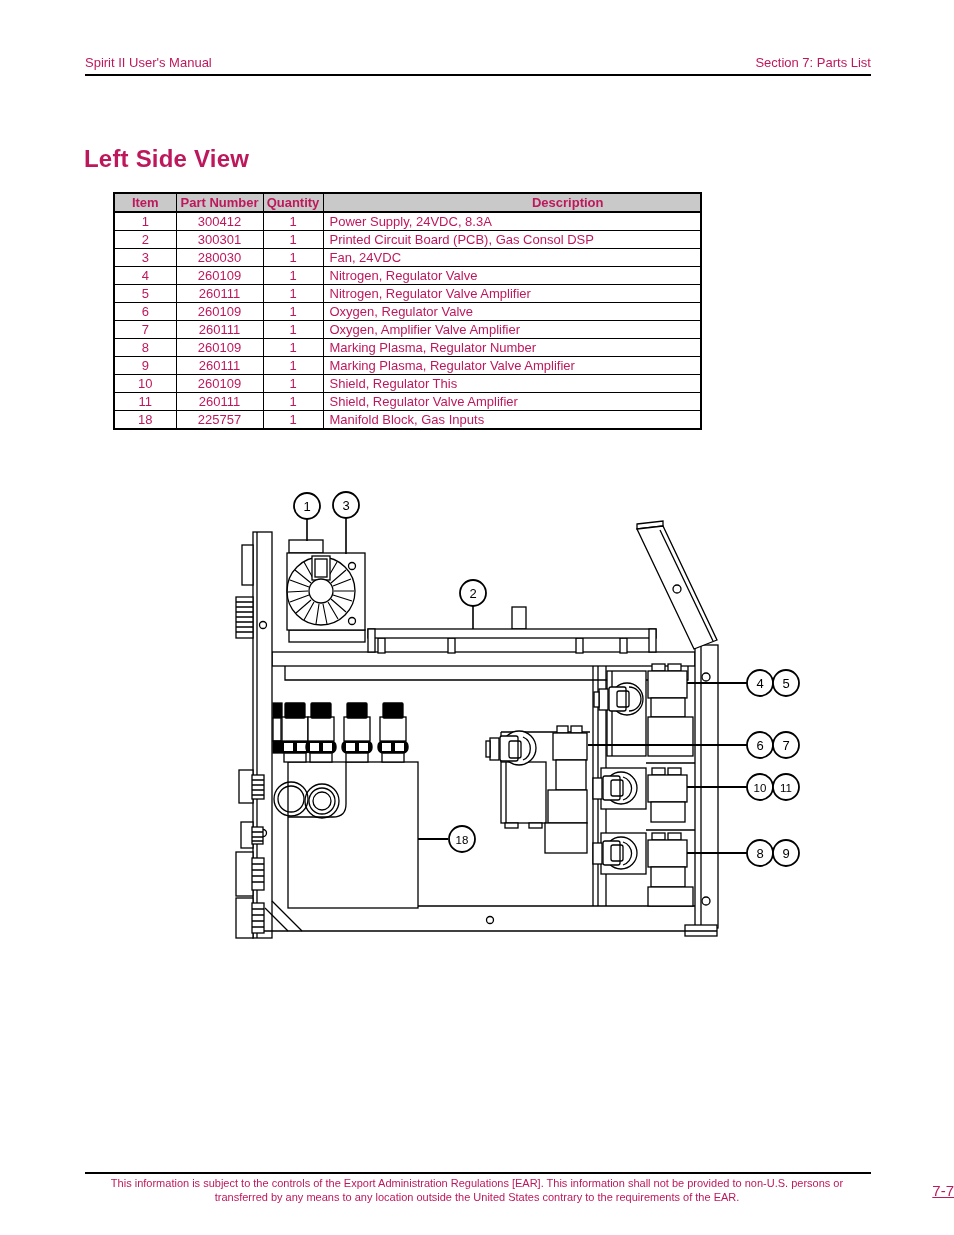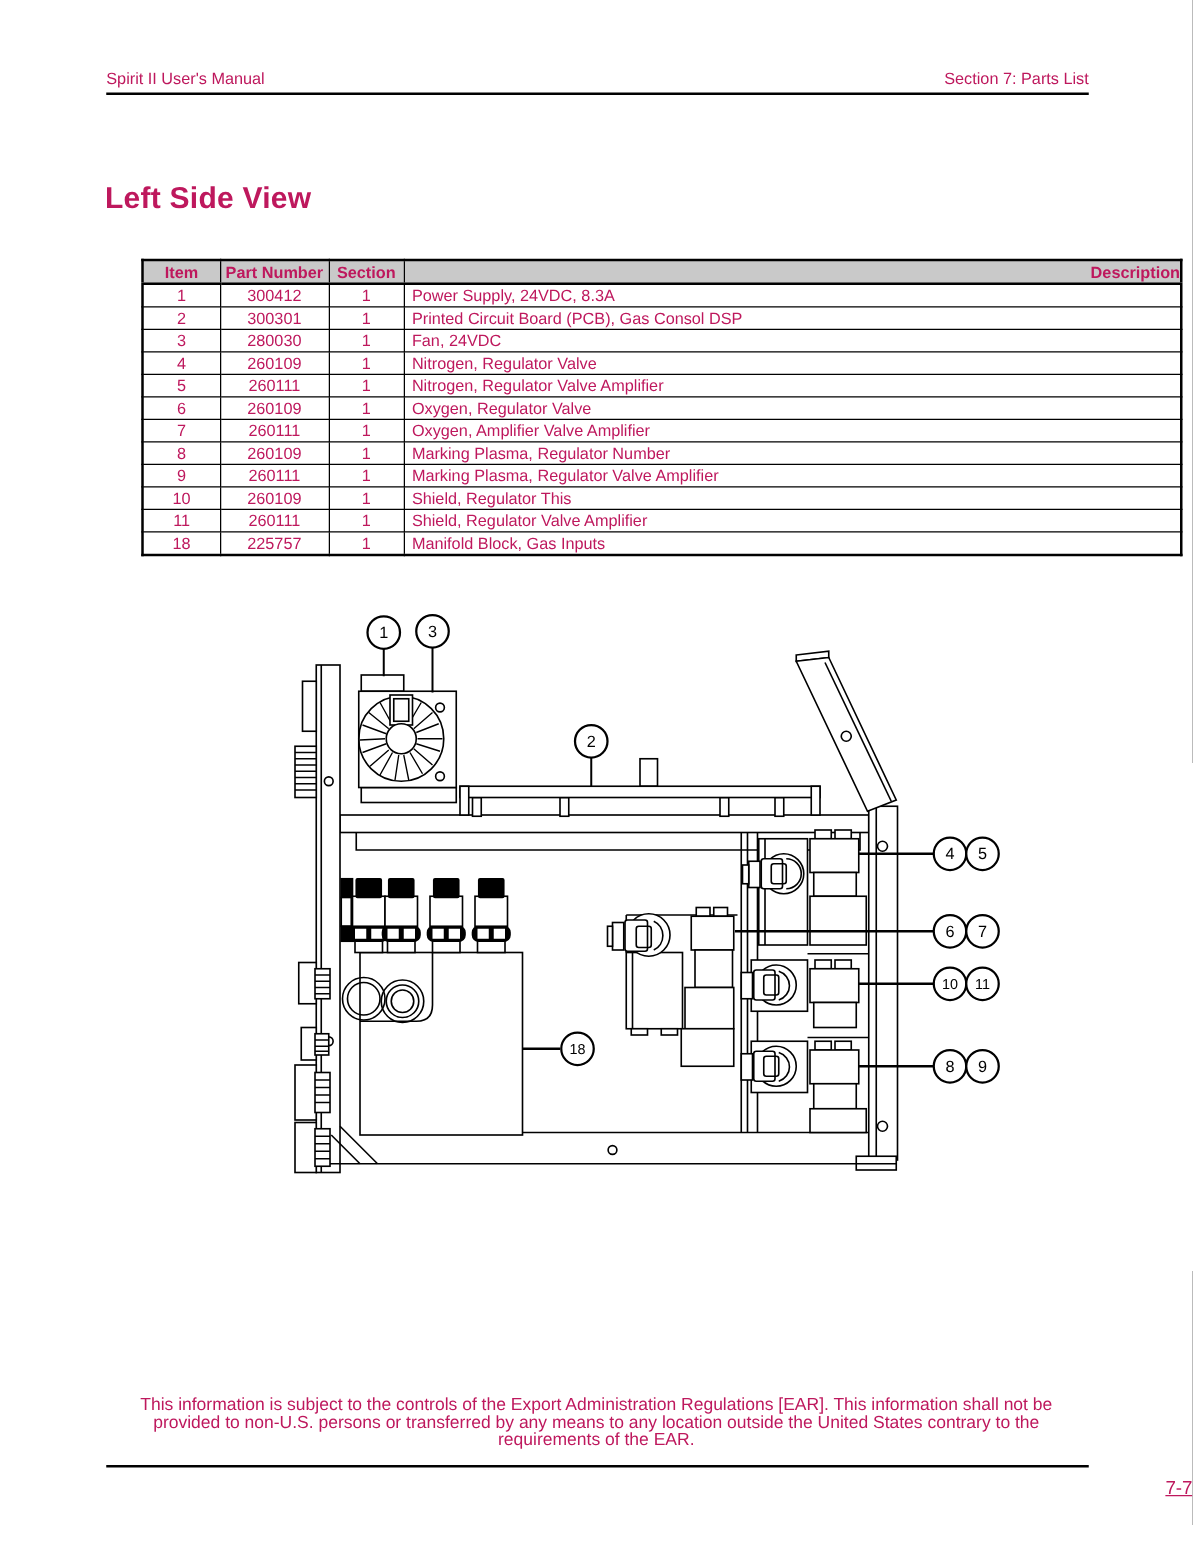--- a/index.html
+++ b/index.html
@@ -16,40 +16,40 @@
     font-size:13px;line-height:15px;
   }
   .header-rule{position:absolute;left:85px;width:786px;top:74px;height:2px;background:#000;}
   
   .page-title{
     position:absolute;left:84px;top:111px;margin:0;
     font-size:24px;line-height:32px;font-weight:bold;letter-spacing:.2px;
   }
   
   table.parts{
-    position:absolute;left:113px;top:207px;width:833px;
+    position:absolute;left:113px;top:192px;width:589px;
     border-collapse:collapse;table-layout:fixed;
     font-size:13px;
   }
   table.parts,table.parts th,table.parts td{border:1px solid #000;}
   table.parts{border:2px solid #000;}
   table.parts th{
     font-weight:bold;height:17px;padding:0;text-align:center;
     border-bottom:2px solid #000;font-size:13px;
   }
   table.parts td{height:17px;padding:0 2px;text-align:center;white-space:nowrap;overflow:hidden;}
   table.parts .c3{text-align:left;padding-left:6px;}
-  table.parts th.c3{text-align:right;padding-left:112px;margin-top:37px;}
+  table.parts th.c3{text-align:center;padding-left:112px;margin-top:37px;}
   col.c0{width:62px}col.c1{width:87px}col.c2{width:60px}col.c3{width:auto}
   
   svg.diagram{position:absolute;left:0;top:0;}
   
   .export-notice{
-    position:absolute;left:107px;width:740px;top:1116px;margin:0;
-    font-size:14px;line-height:14px;text-align:center;
+    position:absolute;left:107px;width:740px;top:1176px;margin:0;
+    font-size:11px;line-height:14px;text-align:center;
   }
   .footer-rule{position:absolute;left:85px;width:786px;top:1172px;height:2px;background:#000;}
   .page-number{
     position:absolute;left:0;width:954px;top:1182px;
     text-align:right;font-size:15px;text-decoration:underline;
   }
 </style>
 </head>
 <body>
 
@@ -70,21 +70,21 @@
     <colgroup>
         <col class="c0">
         <col class="c1">
         <col class="c2">
         <col class="c3">
       </colgroup>
     <thead>
         <tr id="head-row">
           <th class="c0" style="background: rgb(201, 201, 201);">Item</th>
           <th class="c1" style="background: rgb(201, 201, 201);">Part Number</th>
-          <th class="c2" style="background: rgb(201, 201, 201);">Section</th>
+          <th class="c2" style="background: rgb(201, 201, 201);">Quantity</th>
           <th class="c3" style="background: rgb(201, 201, 201);">Description</th>
         </tr>
       </thead>
     <tbody id="body-rows">
         <tr>
           <td class="c0">1</td>
           <td class="c1">300412</td>
           <td class="c2">1</td>
           <td class="c3">Power Supply, 24VDC, 8.3A</td>
         </tr>

